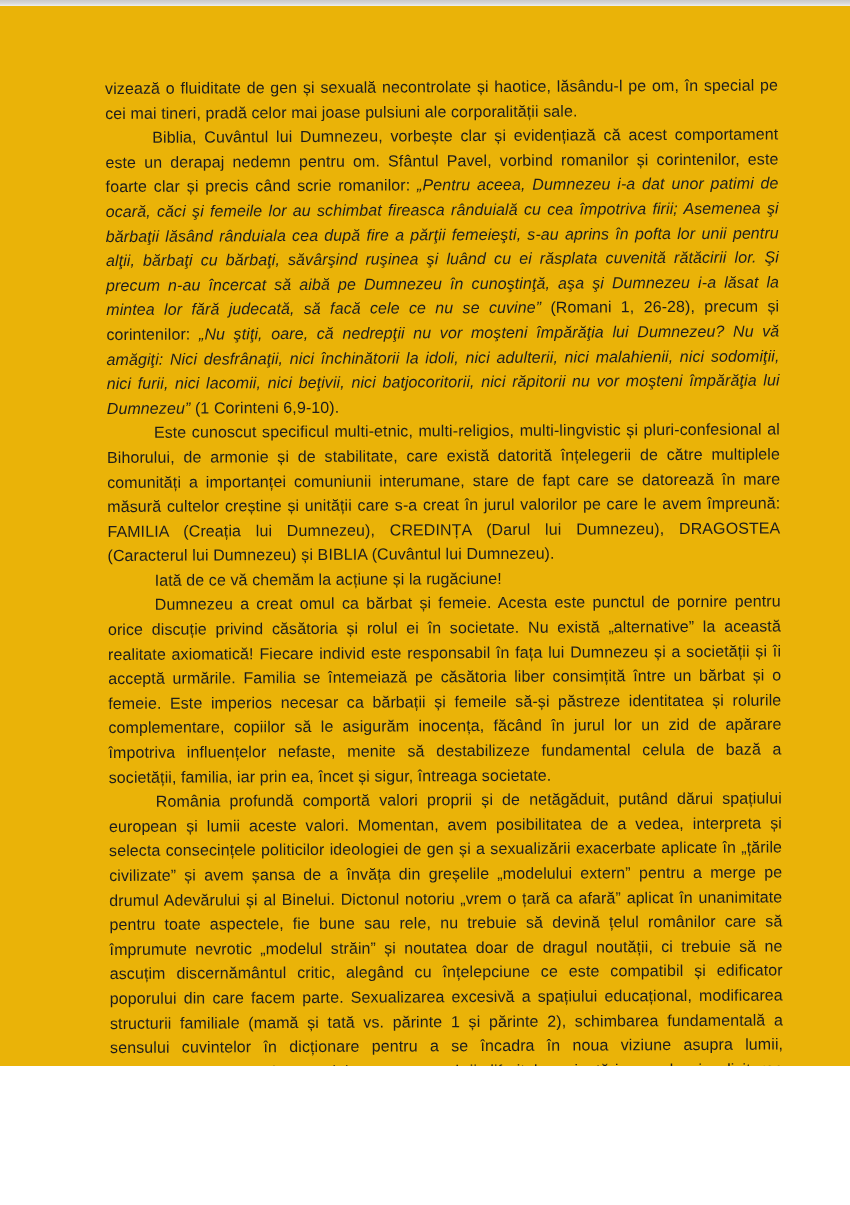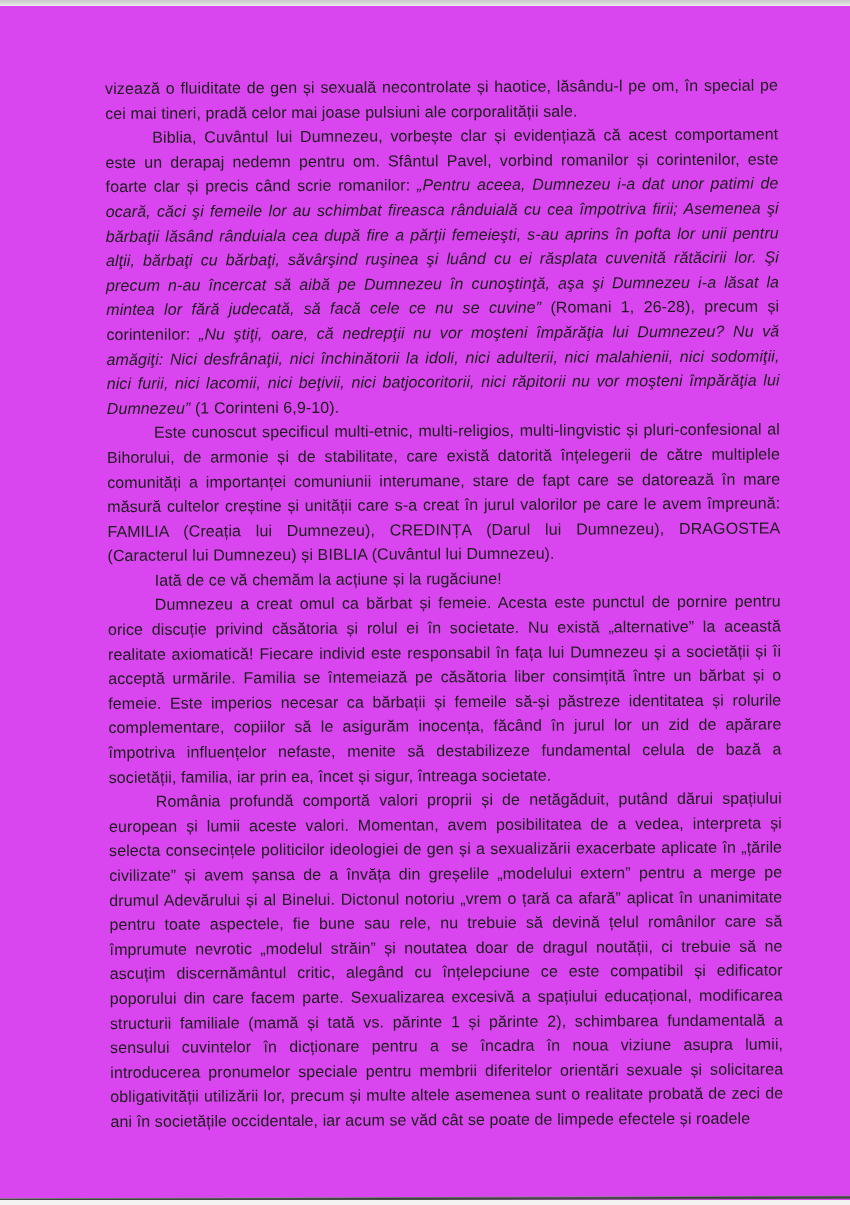--- a/index.html
+++ b/index.html
@@ -3,23 +3,23 @@
 <meta charset="utf-8">
 <style>
   html, body { margin: 0; padding: 0; }
   body {
     width: 850px; height: 1205px;
     background: #ffffff;
     font-family: "Liberation Sans", sans-serif;
   }
   .page {
     position: relative;
-    width: 850px; height: 1205px;
+    width: 850px; height: 1066px;
     overflow: hidden;
-    background: #d946ef;
+    background: #eab308;
   }
   
   .scan-top-edge {
     position: absolute; top: 0; left: 0; right: 0; height: 6px;
     background: linear-gradient(to bottom, #c9c9c9 0%, #d8d8d8 55%, #efefee 100%);
   }
   .scan-bottom-line {
     position: absolute; top: 1197px; left: -4px; width: 860px; height: 3px;
     background: linear-gradient(to bottom, #8a8a8a 0%, #3e3e3e 45%, #555555 100%);
     transform: rotate(-0.18deg);

